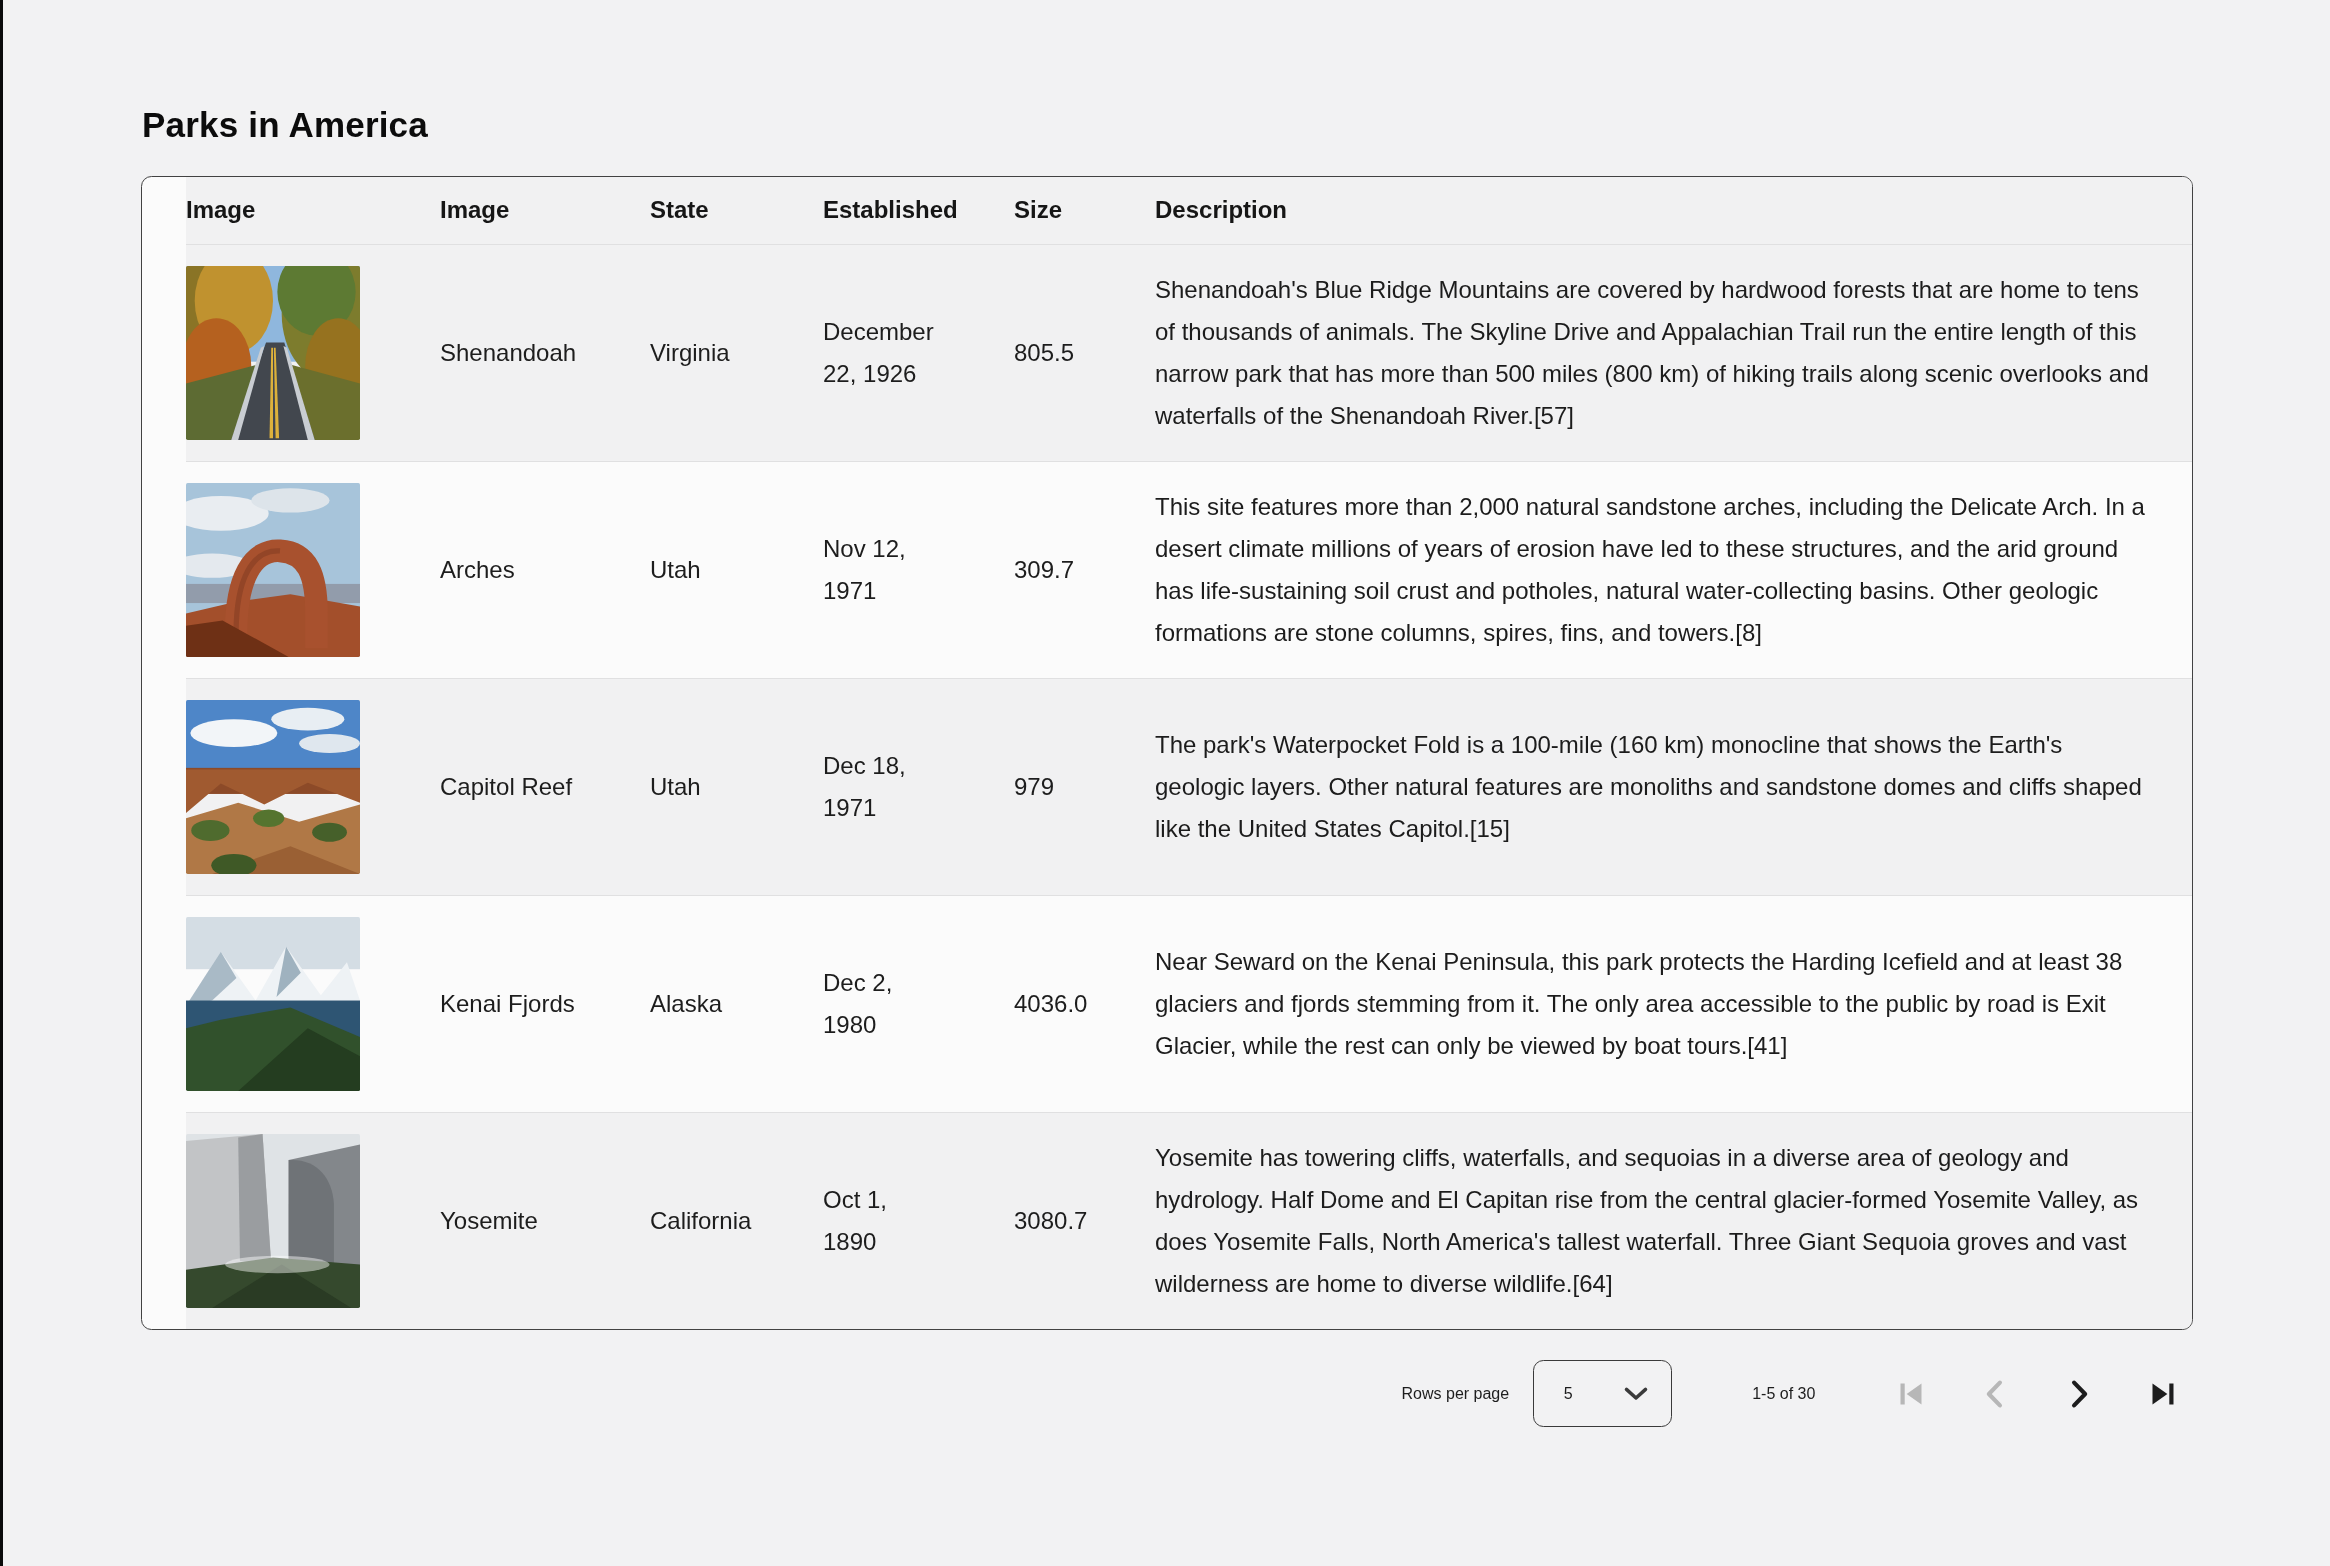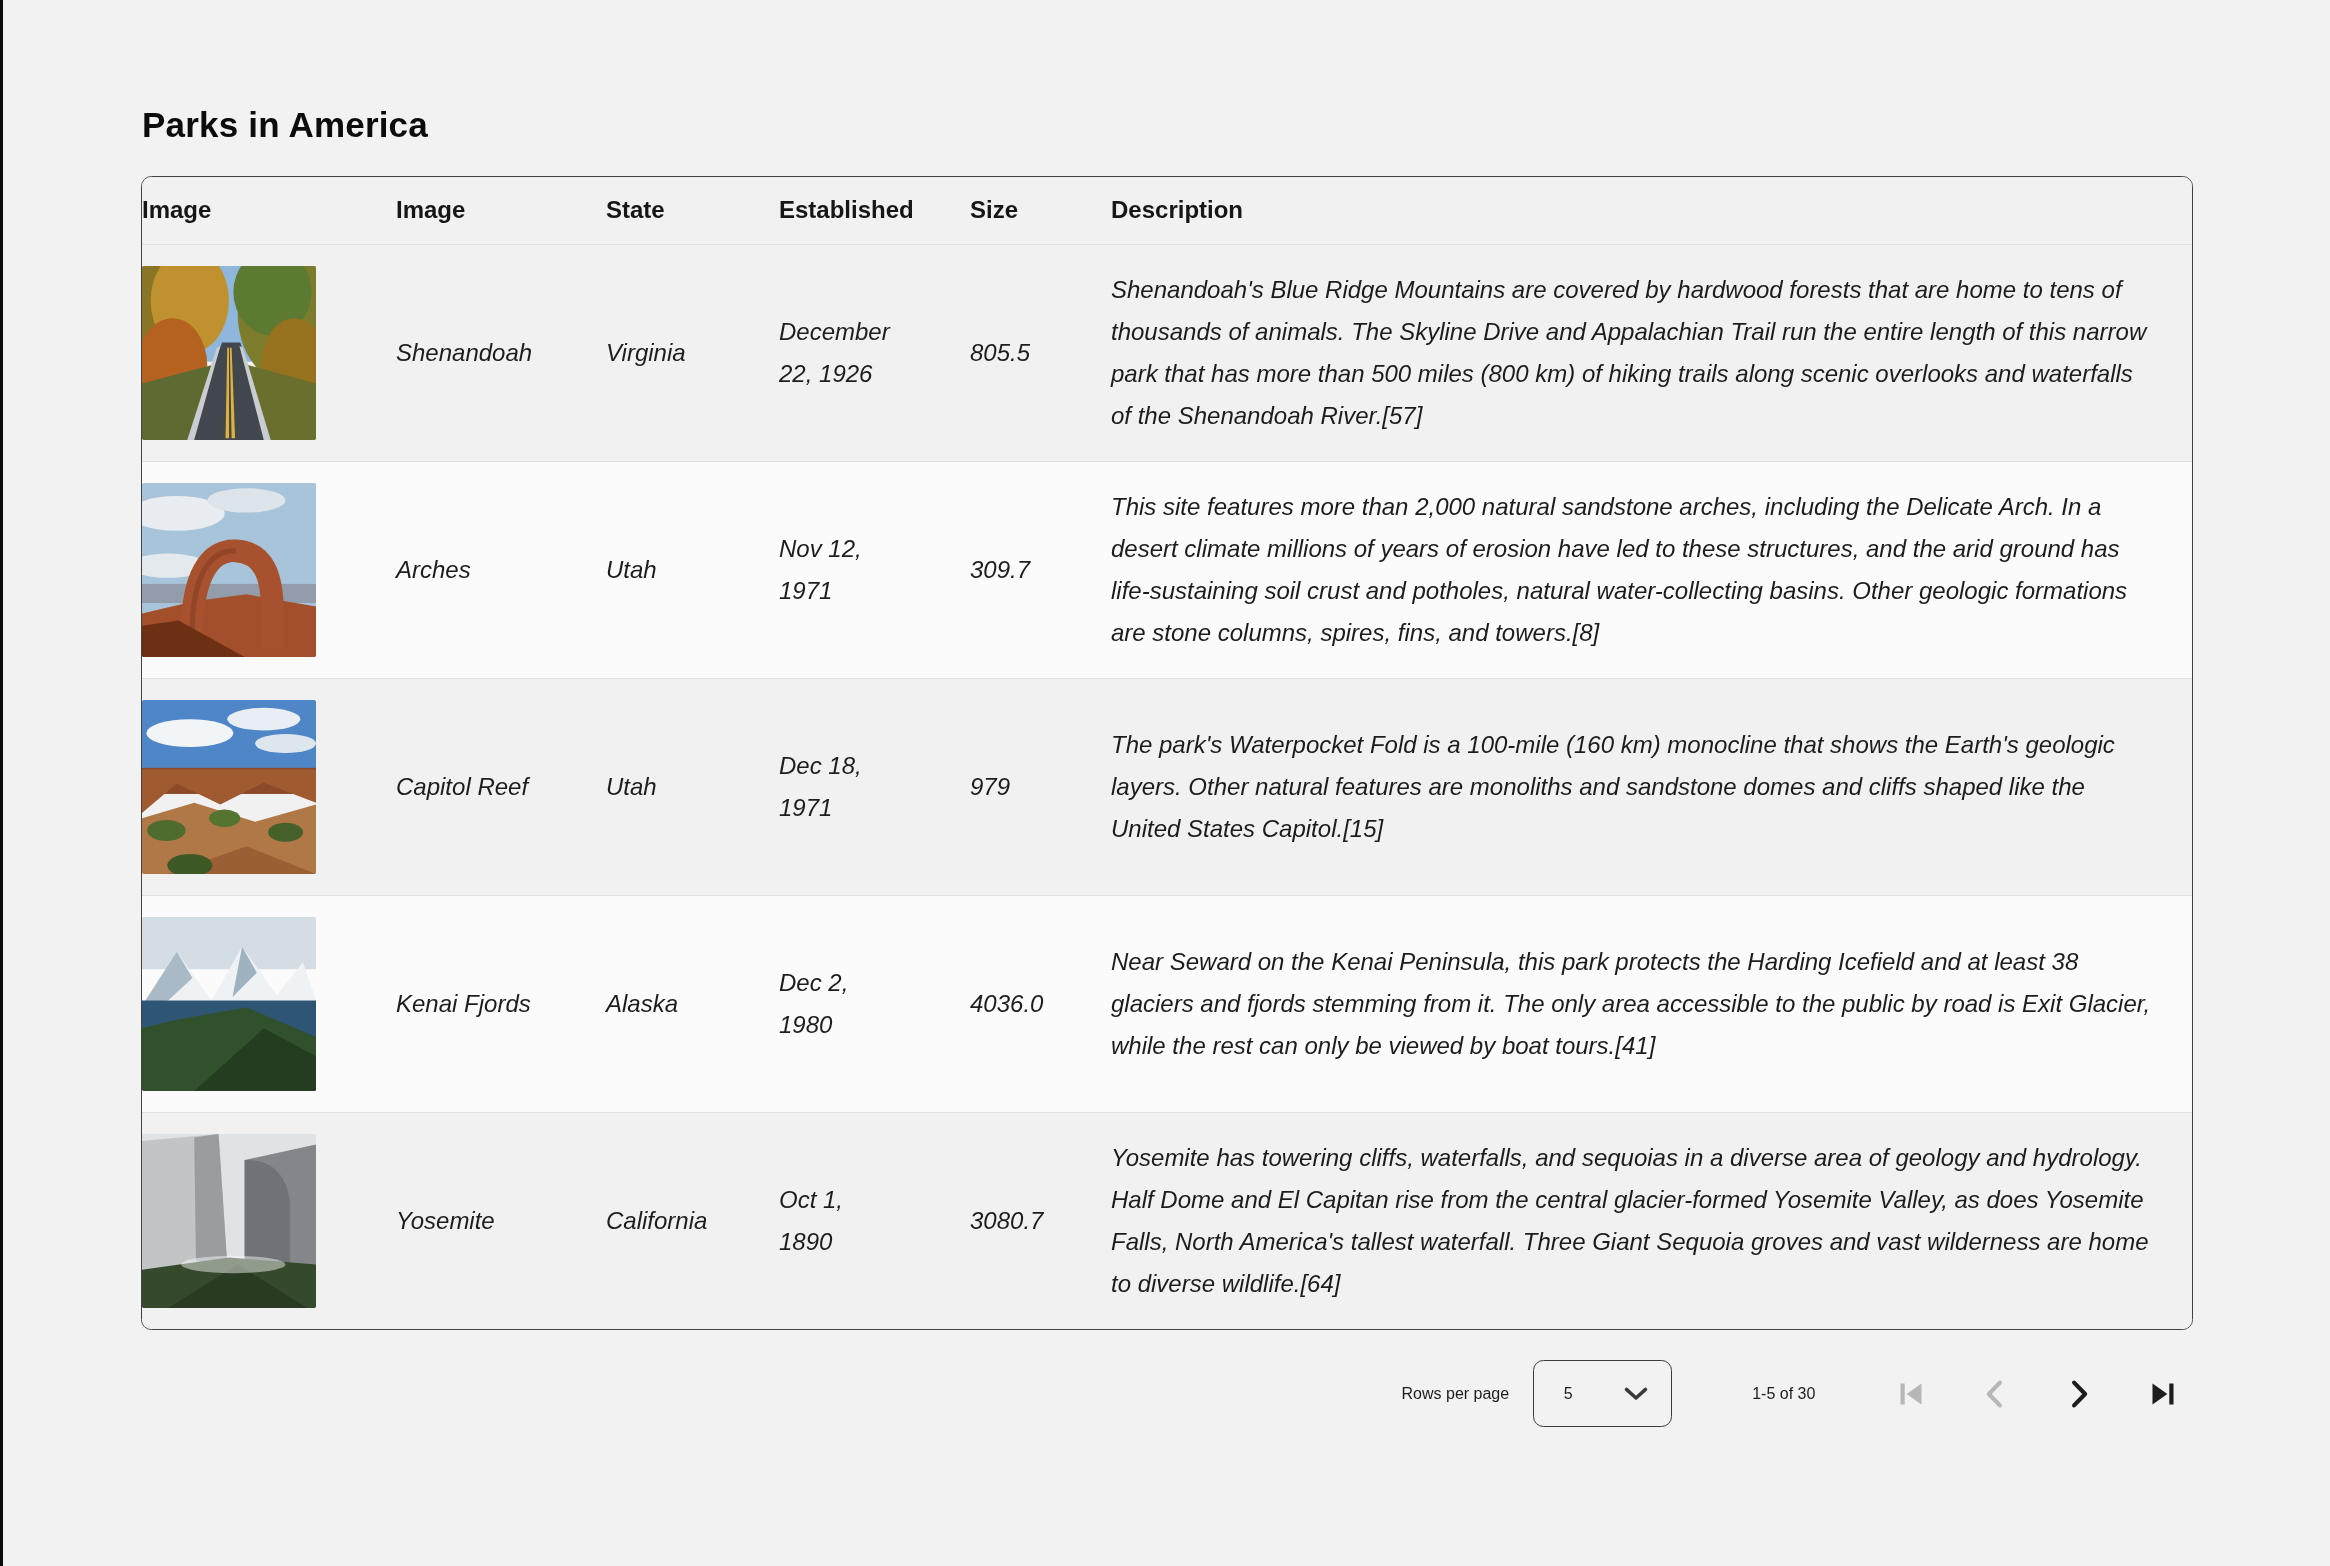--- a/index.html
+++ b/index.html
@@ -23,36 +23,37 @@
     color: #0c0c0c; letter-spacing: 0.2px;
   }
   .table-card {
     position: absolute; left: 141px; top: 176px;
     width: 2052px;
     box-sizing: border-box;
     border: 1.7px solid #424242;
     border-radius: 10.4px;
     overflow: hidden;
     background: #fbfbfb;
+    padding-left: 44px;
   }
   table.parks {
     width: 100%;
     border-collapse: collapse;
     font-size: 24px;
     color: #1d1d1d;
   }
   table.parks thead tr { height: 67px; background: #f1f1f2; }
   table.parks th {
     font-weight: 700; text-align: left; padding: 0;
     color: #161616;
   }
   table.parks tbody tr { height: 217px; border-top: 1.7px solid #e0e0e1; }
   table.parks tbody tr:nth-child(odd)  { background: #f1f1f2; }
   table.parks tbody tr:nth-child(even) { background: #fbfbfb; }
-  table.parks td { padding: 0; vertical-align: middle; font-style: italic; }
+  table.parks td { padding: 0; vertical-align: middle; }
   th.c-img, td.c-img { padding-left: 26px; }
   .thumb {
     width: 174px; height: 174px; display: block;
     overflow: hidden; border-radius: 1.7px; line-height: 0;
   }
   .thumb svg { display: block; }
   .date-wrap { width: 115px; line-height: 42px; }
   .desc { line-height: 42px; padding-right: 35px; color: #1c1c1c; }
 
   .pagination {

